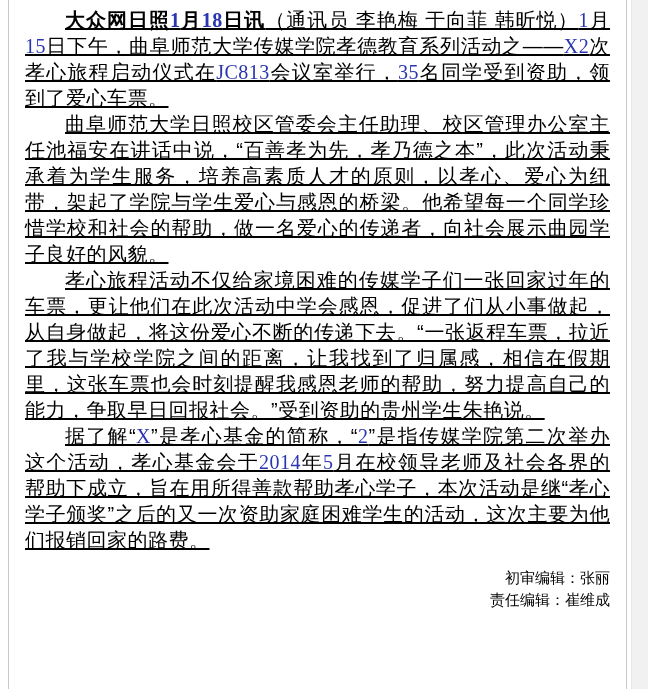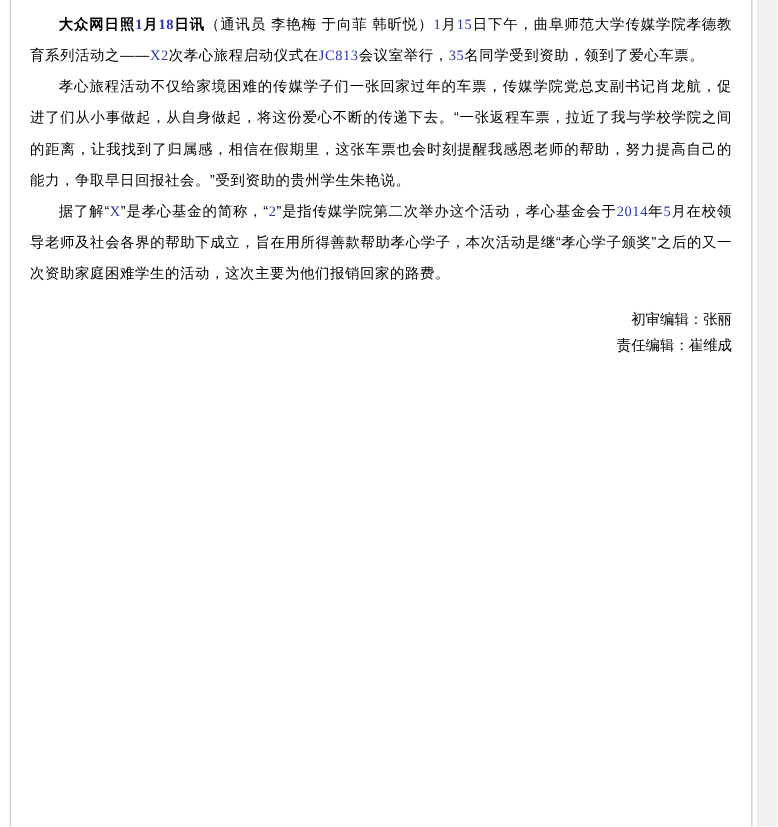--- a/index.html
+++ b/index.html
@@ -38,55 +38,57 @@
   .content {
     position: absolute;
     top: 0;
     left: 9px;
     right: 22px;
     padding: 7px 16px 0 16px;
     color: #000000;
   }
   .content p {
     margin: 0;
-    font-size: 12px;
+    font-size: 20px;
     line-height: 26px;
     text-align: justify;
     letter-spacing: 0.5px;
+    text-decoration: underline;
   }
   .content p.indent { text-indent: 2em; }
   .content p.spaced { margin-top: 16px; }
   
   .n {
     font-family: "Liberation Serif", "DejaVu Serif", serif;
     color: #2a35b0;
   }
   .b { font-weight: bold; }
   .footer {
     margin-top: 14px;
     text-align: right;
   }
   .footer div {
-    font-size: 12px;
+    font-size: 15px;
     line-height: 22px;
     color: #000000;
   }
 </style>
 </head>
 <body>
 
 <div class="page">
   <div class="vline left"></div>
   <div class="vline right"></div>
   <div class="scrollbar"></div>
 
   <div class="content">
     <div id="paragraphs">
         <p class="indent"><span class="b">大众网日照</span><span class="b n">1</span><span class="b">月</span><span class="b n">18</span><span class="b">日讯</span><span>（通讯员 李艳梅 于向菲 韩昕悦）</span><span class="n">1</span><span>月</span><span class="n">15</span><span>日下午，曲阜师范大学传媒学院孝德教育系列活动之——</span><span class="n">X2</span><span>次孝心旅程启动仪式在</span><span class="n">JC813</span><span>会议室举行，</span><span class="n">35</span><span>名同学受到资助，领到了爱心车票。</span></p>
-        <p class="indent"><span>孝心旅程活动不仅给家境困难的传媒学子们一张回家过年的车票，传媒学院党总支副书记肖龙航，促进了们从小事做起，从自身做起，将这份爱心不断的传递下去。“一张返程车票，拉近了我与学校学院之间的距离，让我找到了归属感，相信在假期里，这张车票也会时刻提醒我感恩老师的帮助，努力提高自己的能力，争取早日回报社会。”受到资助的贵州学生朱艳说。</span></p>
+        <p class="indent"><span>曲阜师范大学日照校区管委会主任助理、校区管理办公室主任池福安在讲话中说，“百善孝为先，孝乃德之本”，此次活动秉承着为学生服务，培养高素质人才的原则，以孝心、爱心为纽带，架起了学院与学生爱心与感恩的桥梁。他希望每一个同学珍惜学校和社会的帮助，做一名爱心的传递者，向社会展示曲园学子良好的风貌。</span></p>
+        <p class="indent"><span>孝心旅程活动不仅给家境困难的传媒学子们一张回家过年的车票，更让他们在此次活动中学会感恩，促进了们从小事做起，从自身做起，将这份爱心不断的传递下去。“一张返程车票，拉近了我与学校学院之间的距离，让我找到了归属感，相信在假期里，这张车票也会时刻提醒我感恩老师的帮助，努力提高自己的能力，争取早日回报社会。”受到资助的贵州学生朱艳说。</span></p>
         <p class="indent"><span>据了解“</span><span class="n">X</span><span>”是孝心基金的简称，“</span><span class="n">2</span><span>”是指传媒学院第二次举办这个活动，孝心基金会于</span><span class="n">2014</span><span>年</span><span class="n">5</span><span>月在校领导老师及社会各界的帮助下成立，旨在用所得善款帮助孝心学子，本次活动是继“孝心学子颁奖”之后的又一次资助家庭困难学生的活动，这次主要为他们报销回家的路费。</span></p>
       </div>
     <div class="footer">
       <div>初审编辑：张丽</div>
       <div>责任编辑：崔维成</div>
     </div>
   </div>
 </div>
 
 </body></html>

